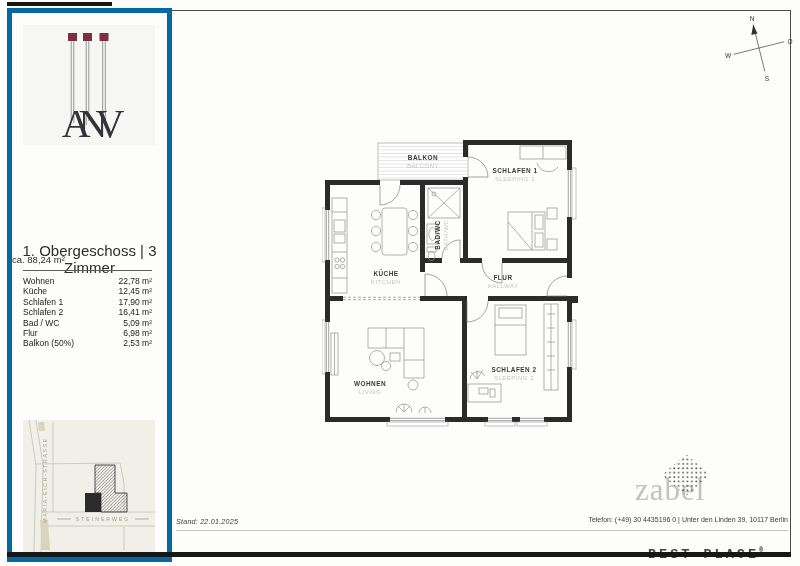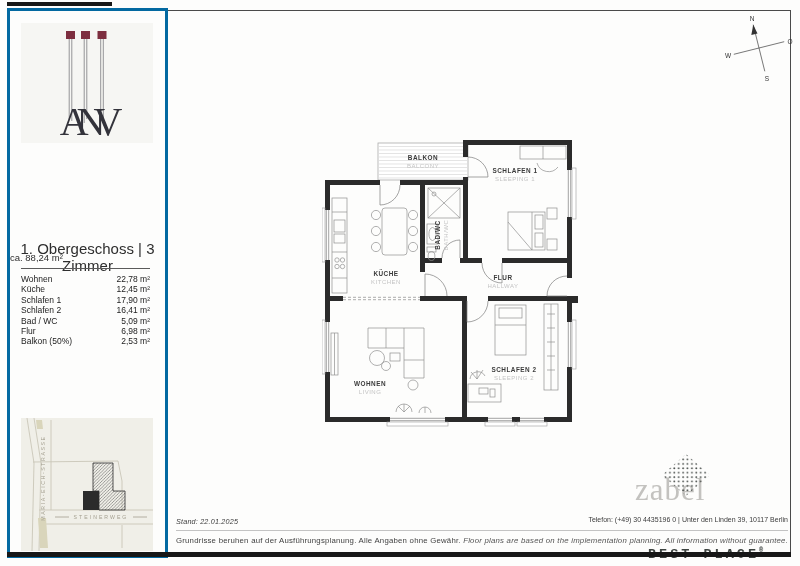--- a/index.html
+++ b/index.html
@@ -2,21 +2,21 @@
 <html><head>
 <meta charset="utf-8">
 <style>
   html,body{margin:0;padding:0;background:#e8e8e8;}
   .page{position:relative;width:800px;height:566px;background:#fdfdfc;overflow:hidden;
         font-family:"Liberation Sans",sans-serif;color:#2a2a2a;}
   .abs{position:absolute;}
   
   .topbar{left:7px;top:2px;width:105px;height:4px;background:#171717;}
   .bottombar{left:7px;top:552px;width:784px;height:5px;background:#171717;}
-  .sidebar{left:7px;top:8px;width:155px;height:544px;border:3px solid #0369a1;background:#fdfdfc;}
+  .sidebar{left:7px;top:8px;width:155px;height:544px;border:5px solid #0369a1;background:#fdfdfc;}
   .mainbox{left:163px;top:10px;width:627px;height:542px;border:1px solid #4a4a4a;border-left:none;background:#fdfdfc;}
   
   .logobox{left:11px;top:12px;width:132px;height:120px;background:#f6f6f3;}
   .unit-title{left:0;top:202px;width:100%;text-align:center;font-size:23px;font-weight:600;letter-spacing:.5px;color:#1e1e1e;}
   .unit-sub{left:0;top:229px;width:100%;text-align:center;font-size:15px;color:#2e2e2e;}
   .unit-area{left:0;top:241px;width:100%;text-align:left;font-size:9.5px;color:#2e2e2e;}
   .divider{left:11px;top:257px;width:129px;border-top:1px solid #5a5a5a;}
   .area-table{left:11px;top:263px;width:129px;font-size:8.5px;color:#222;}
   .area-row{display:flex;justify-content:space-between;line-height:10.4px;}
   .area-row .val{text-align:center;}
@@ -346,16 +346,15 @@
         </pattern>
       </defs>
       <polygon points="26,0 50,21 26,42 2,21" fill="url(#dotp)" opacity="0.92"></polygon>
     </svg>
     <div class="bestplace"><span>BEST PLACE</span><span class="reg">®</span></div>
   </div>
 
   <div class="abs stand">Stand: 22.01.2025</div>
   <div class="abs contact">Telefon: (+49) 30 4435196 0 | Unter den Linden 39, 10117 Berlin</div>
   <div class="abs footrule"></div>
-  <div class="abs disclaimer"><span class="de">Grundrisse beruhen auf der Ausführungsplanung. Alle Angaben ohne Gewähr.</span> <span class="en">Floor plans are based on the implementation planning. All information without guarantee.</span></div>
 
   <div class="abs bottombar"></div>
 </div>
 
 </body></html>

